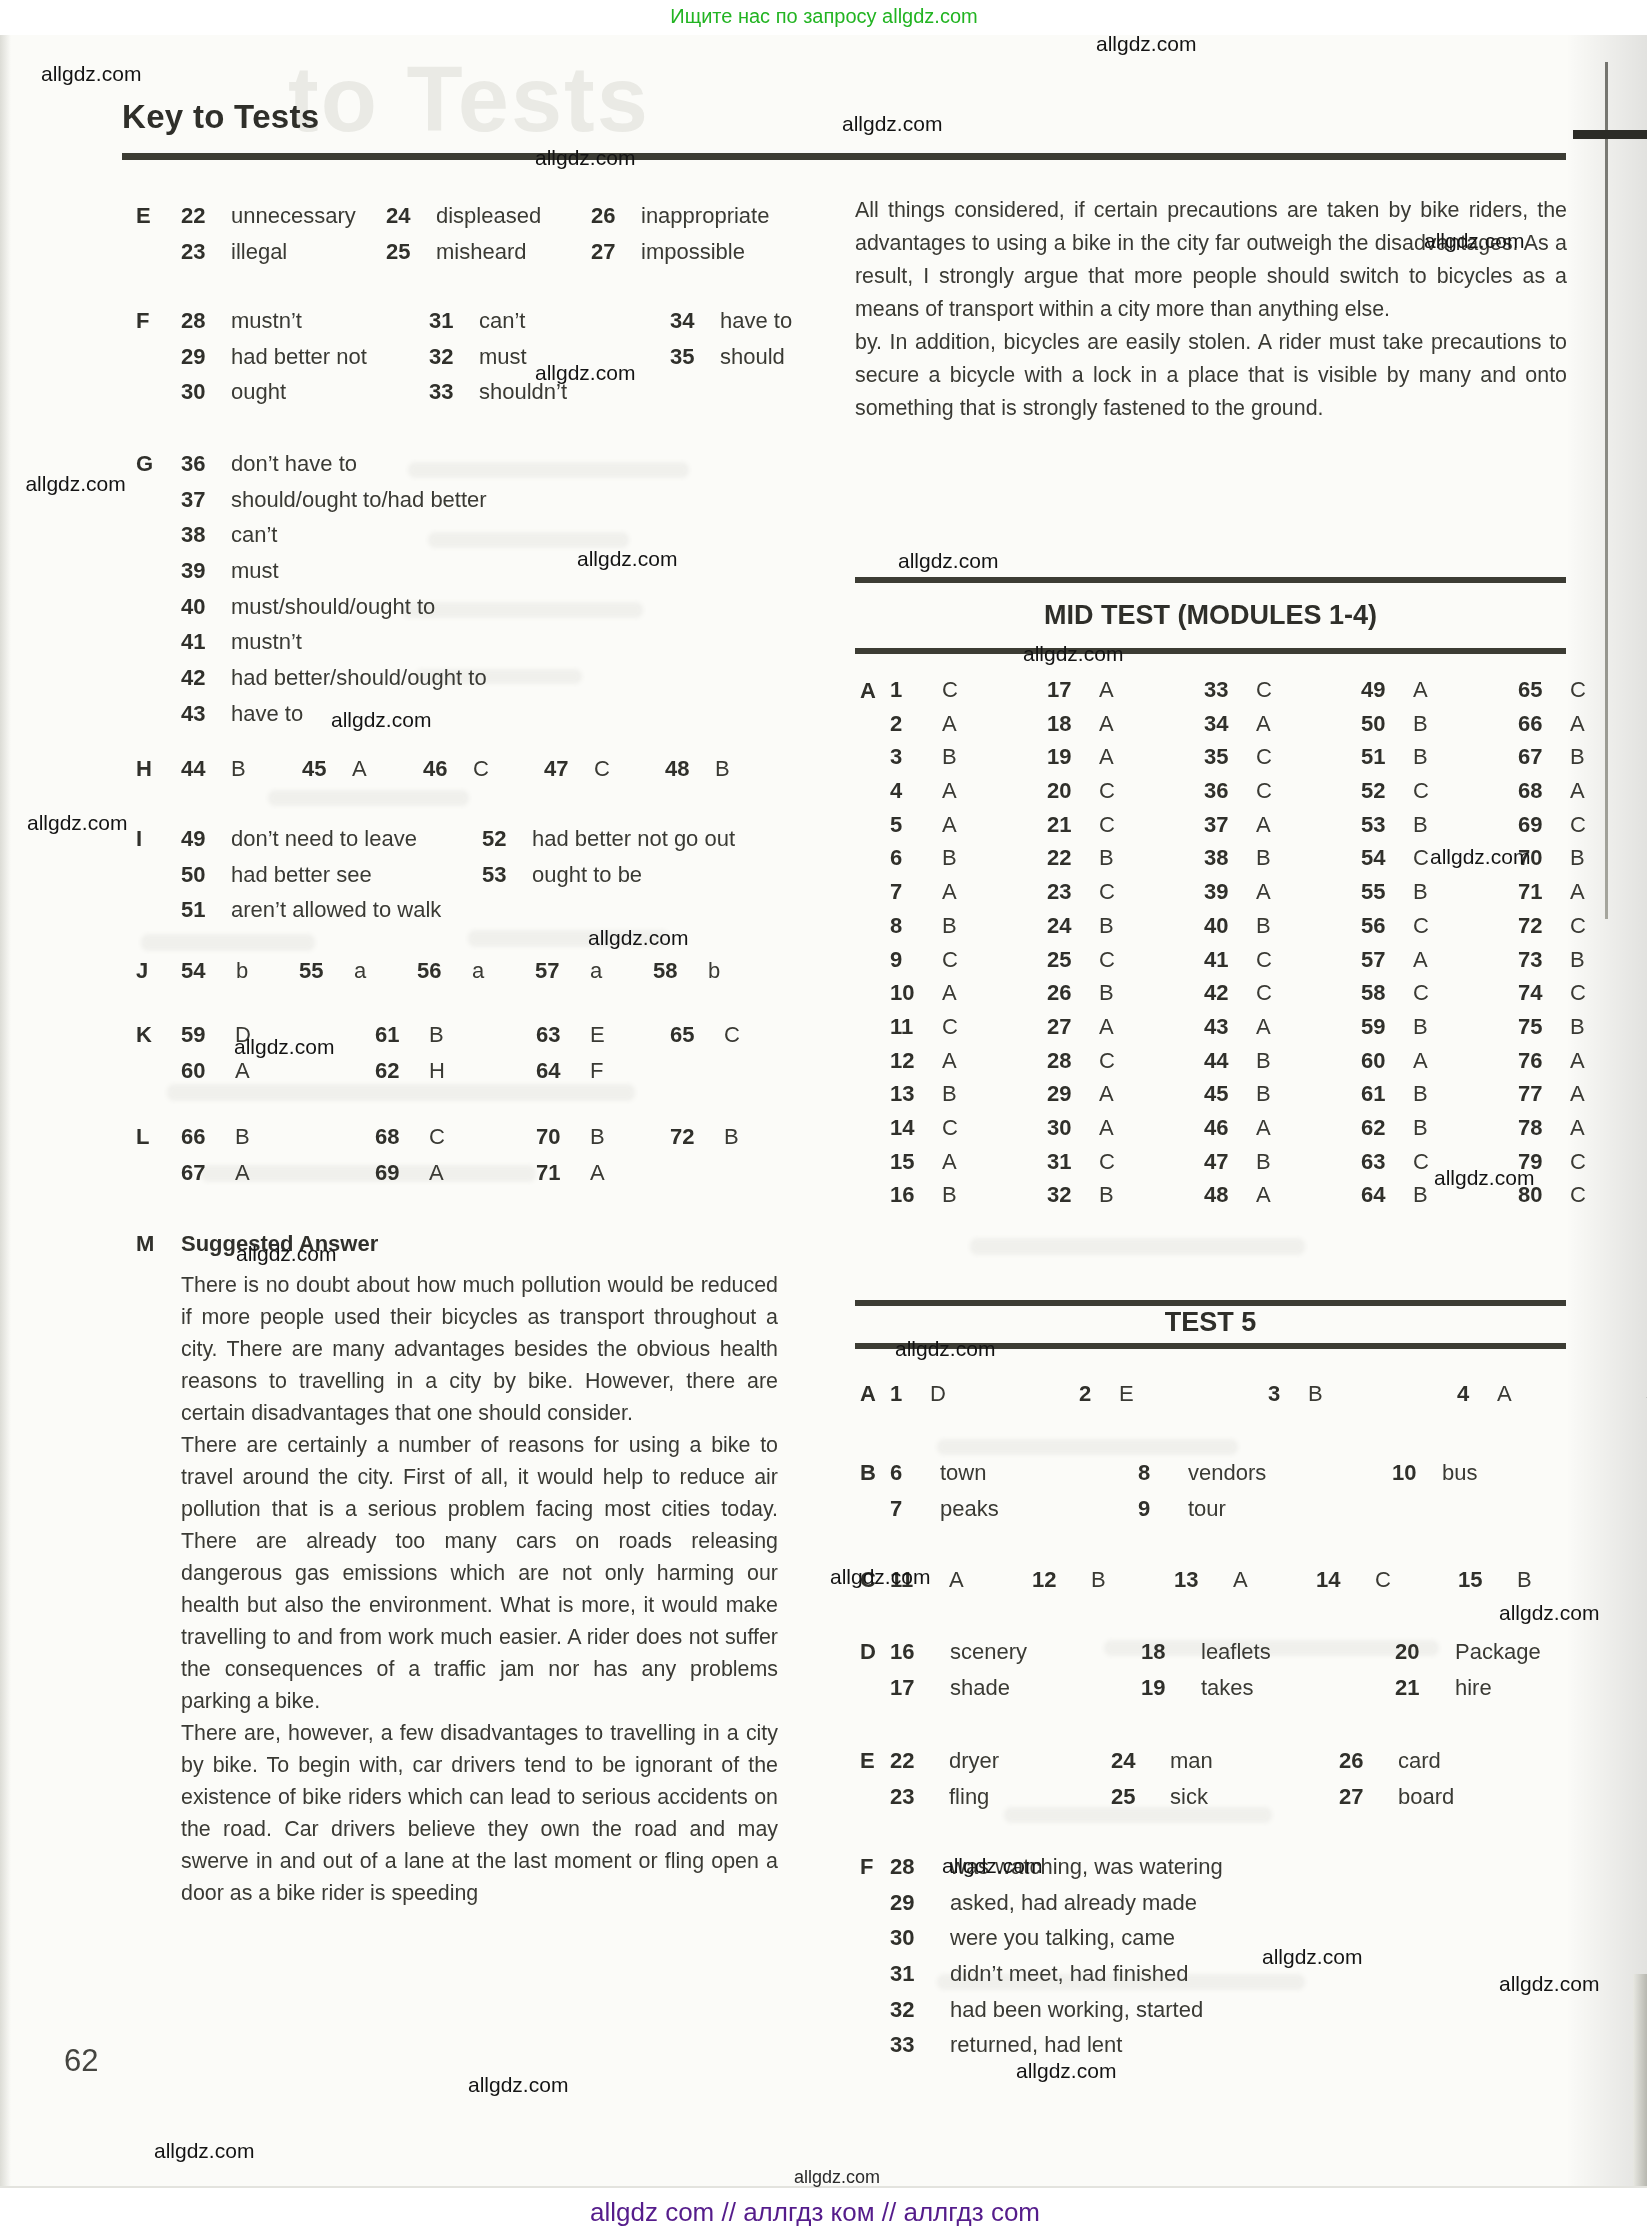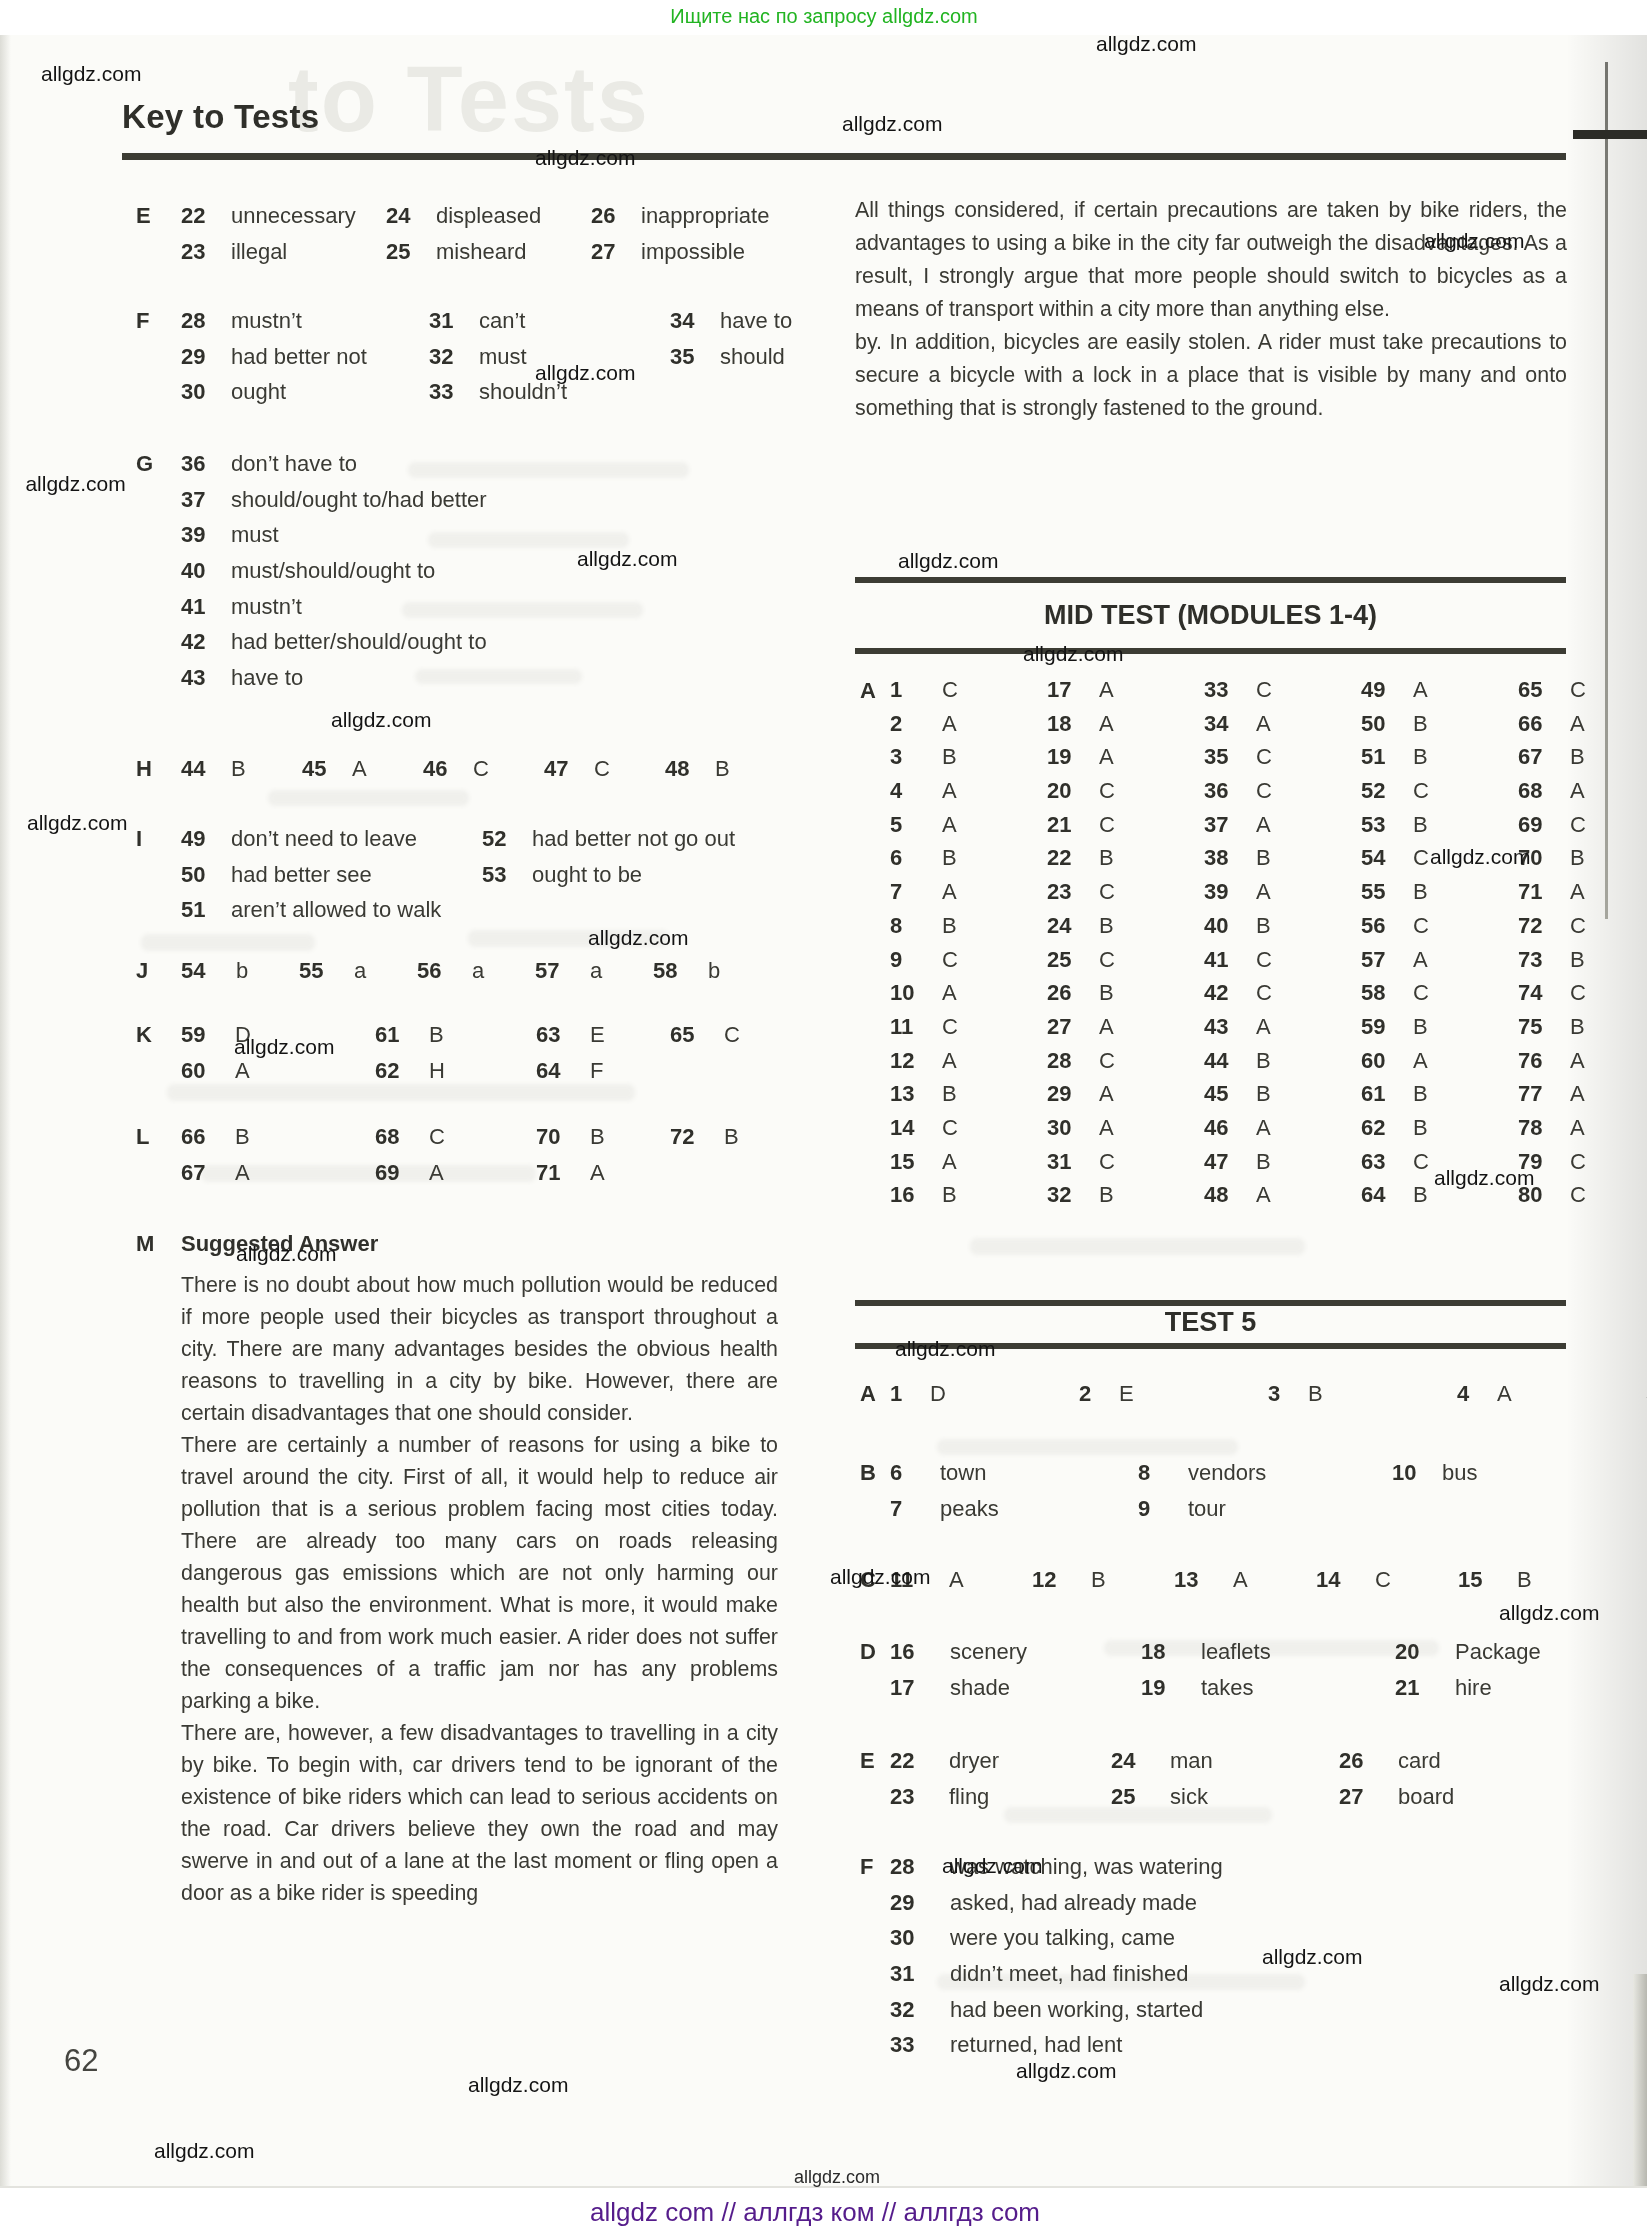--- a/index.html
+++ b/index.html
@@ -131,20 +131,21 @@
       <div class="cell"><span class="n"></span><span class="t"></span></div>
     </div>
 </section>
 
 <section class="sec" style="left:136px;top:450px;">
   <span class="sec-label">G</span>
   <div class="grid g-g">
 
   <div class="cell"><span class="n">36</span><span class="t">don’t have to</span></div>
       <div class="cell"><span class="n">37</span><span class="t">should/ought to/had better</span></div>
+      <div class="cell"><span class="n">38</span><span class="t">can’t</span></div>
       <div class="cell"><span class="n">39</span><span class="t">must</span></div>
       <div class="cell"><span class="n">40</span><span class="t">must/should/ought to</span></div>
       <div class="cell"><span class="n">41</span><span class="t">mustn’t</span></div>
       <div class="cell"><span class="n">42</span><span class="t">had better/should/ought to</span></div>
       <div class="cell"><span class="n">43</span><span class="t">have to</span></div>
     </div>
 </section>
 
 <section class="sec" style="left:136px;top:755px;">
   <span class="sec-label">H</span>

